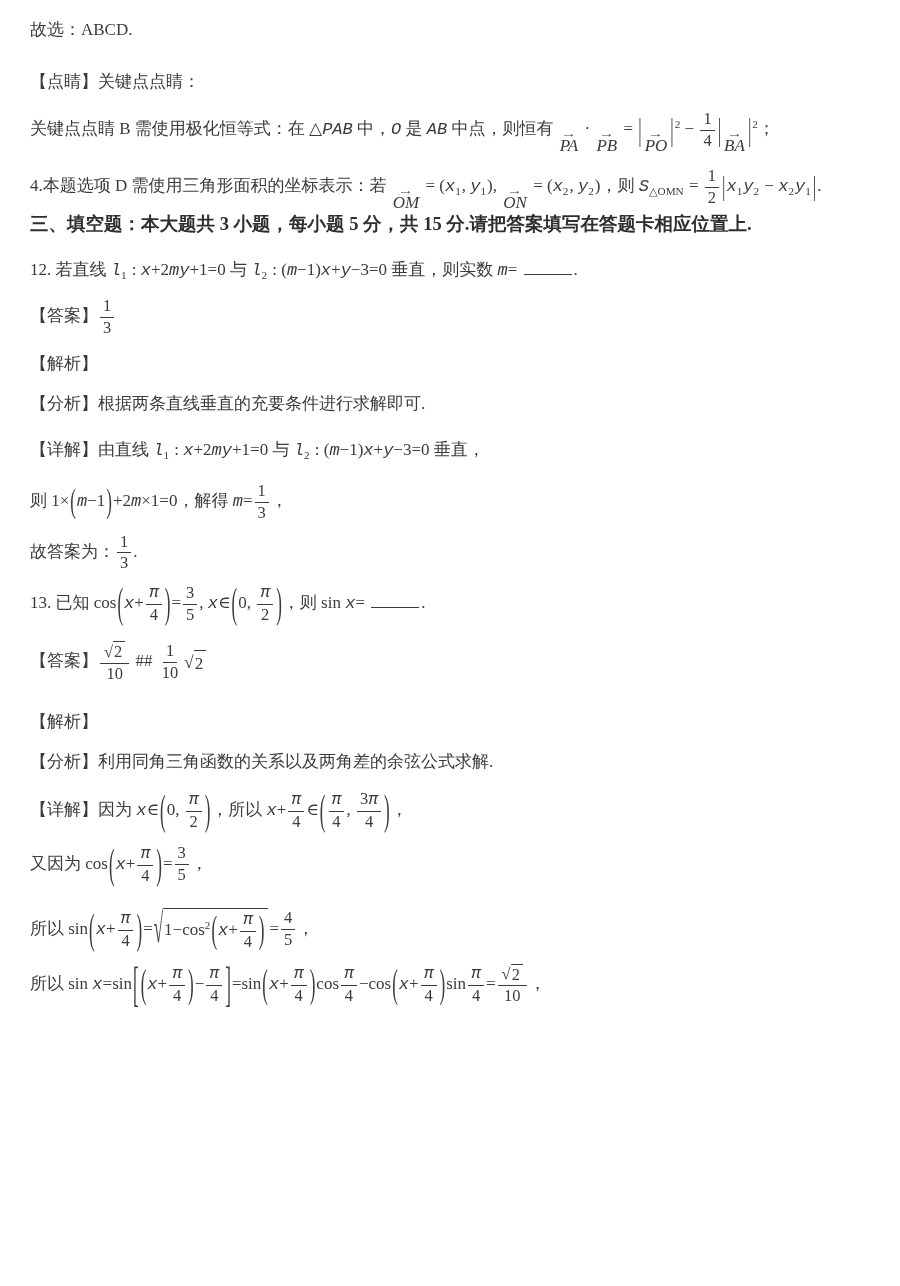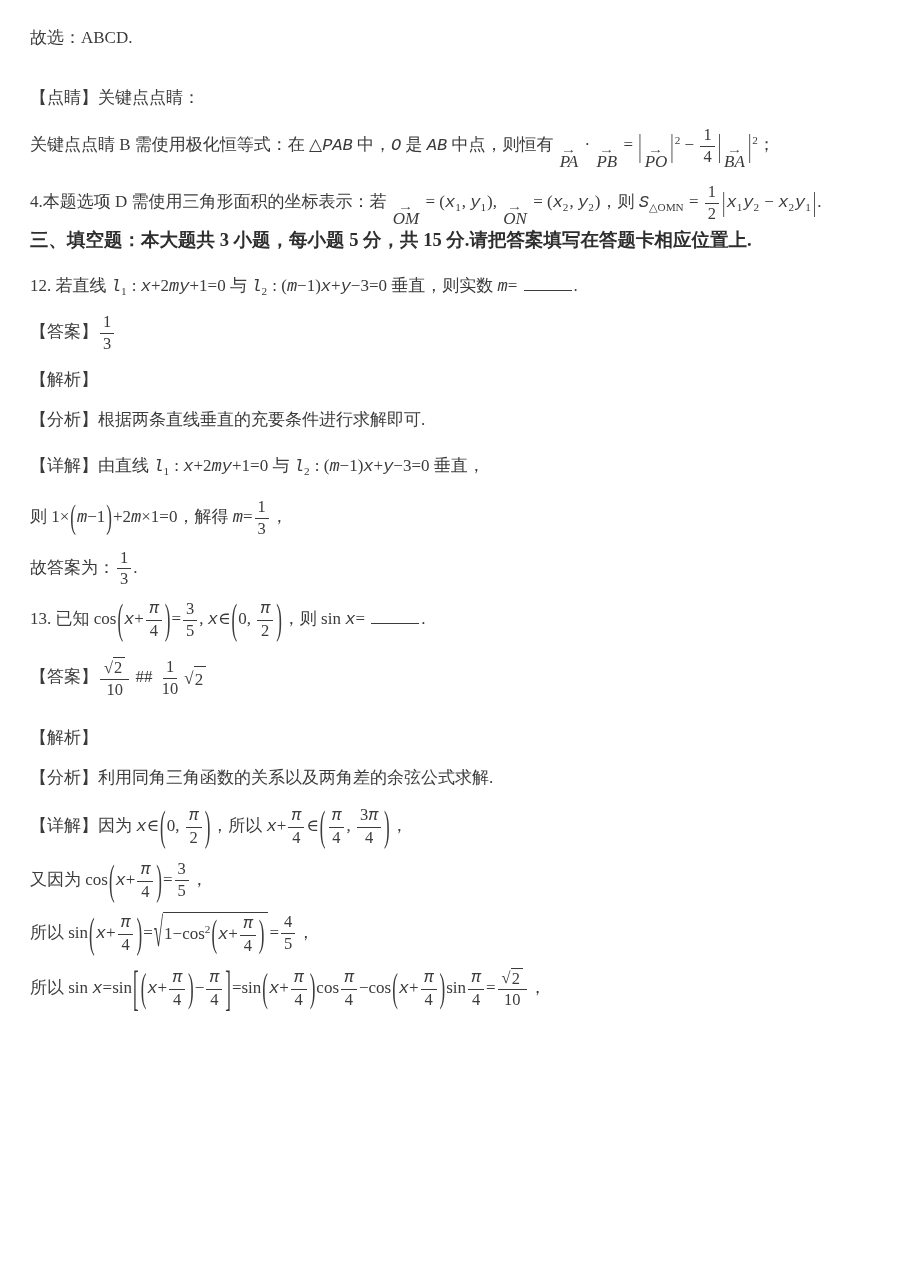--- a/index.html
+++ b/index.html
@@ -27,22 +27,22 @@
   .bl{display:inline-block;height:0.95em;border-bottom:1.6px solid #3b3b3b;
       margin:0 2px;vertical-align:baseline;}
   .sq{display:inline-flex;align-items:center;vertical-align:middle;margin:0 1px;}
   .sq .rad{display:inline-block;transform-origin:55% 55%;line-height:1;}
   .sq .sqc{display:inline-block;border-top:1.3px solid currentColor;padding:1px 3px 0 1px;}
 </style>
 </head>
 <body style="color: rgb(59, 59, 59); background: rgb(255, 255, 255);">
 
 <div class="page">
-  <div class="ln" style="margin-top:10px"><span class="tx">故选：ABCD.</span></div>
-  <div class="ln" style="margin-top:36px"><span class="tx">【点睛】关键点点睛：</span></div>
+  <div class="ln" style="margin-top:2px"><span class="tx">故选：ABCD.</span></div>
+  <div class="ln" style="margin-top:28px"><span class="tx">【点睛】关键点点睛：</span></div>
   <div class="ln" style="margin-top:16px"><span class="tx">关键点点睛 B 需使用极化恒等式：在 </span><span class="rm">△</span><span class="it">PAB</span><span class="tx"> 中，</span><span class="it">O</span><span class="tx"> 是 </span><span class="it">AB</span><span class="tx"> 中点，则恒有 </span><span class="vec">
         <span class="va">→</span>
         <span class="vb">PA</span>
       </span><span class="rm"> · </span><span class="vec">
         <span class="va">→</span>
         <span class="vb">PB</span>
       </span><span class="rm"> = </span><span class="bar" style="transform: scaleY(1.9);">|</span><span class="vec">
         <span class="va">→</span>
         <span class="vb">PO</span>
       </span><span class="bar" style="transform: scaleY(1.9);">|</span><span class="sp">2</span><span class="rm"> − </span><span class="fr">
@@ -117,21 +117,21 @@
         <span class="n"><span class="rm">3</span><span class="it">π</span></span>
         <span class="d"><span class="rm">4</span></span>
       </span><span class="bp" style="transform: scaleY(2.5);">)</span><span class="tx">，</span></div>
   <div class="ln" style="margin-top:12px"><span class="tx">又因为 </span><span class="rm">cos</span><span class="bp" style="transform: scaleY(2.5);">(</span><span class="it">x</span><span class="rm">+</span><span class="fr">
         <span class="n"><span class="it">π</span></span>
         <span class="d"><span class="rm">4</span></span>
       </span><span class="bp" style="transform: scaleY(2.5);">)</span><span class="rm">=</span><span class="fr">
         <span class="n"><span class="rm">3</span></span>
         <span class="d"><span class="rm">5</span></span>
       </span><span class="tx">，</span></div>
-  <div class="ln" style="margin-top:10px"><span class="tx">所以 </span><span class="rm">sin</span><span class="bp" style="transform: scaleY(2.5);">(</span><span class="it">x</span><span class="rm">+</span><span class="fr">
+  <div class="ln" style="margin-top:22px"><span class="tx">所以 </span><span class="rm">sin</span><span class="bp" style="transform: scaleY(2.5);">(</span><span class="it">x</span><span class="rm">+</span><span class="fr">
         <span class="n"><span class="it">π</span></span>
         <span class="d"><span class="rm">4</span></span>
       </span><span class="bp" style="transform: scaleY(2.5);">)</span><span class="rm">=</span><span class="sq">
         <span class="rad" style="transform: scaleY(2.4);">√</span>
         <span class="sqc"><span class="rm">1−cos</span><span class="sp">2</span><span class="bp" style="transform: scaleY(2.2);">(</span><span class="it">x</span><span class="rm">+</span><span class="fr">
             <span class="n"><span class="it">π</span></span>
             <span class="d"><span class="rm">4</span></span>
           </span><span class="bp" style="transform: scaleY(2.2);">)</span></span>
       </span><span class="rm">=</span><span class="fr">
         <span class="n"><span class="rm">4</span></span>

